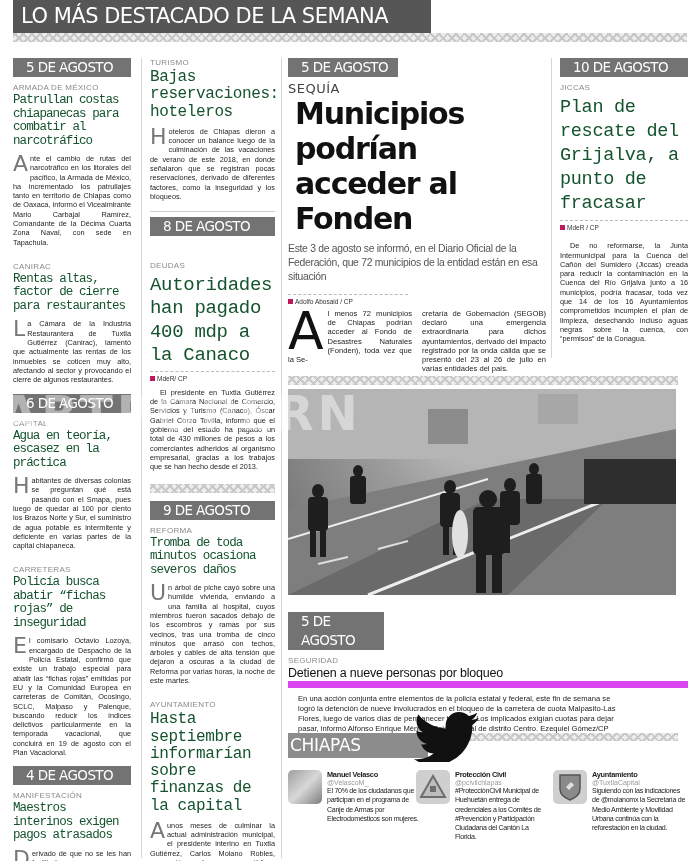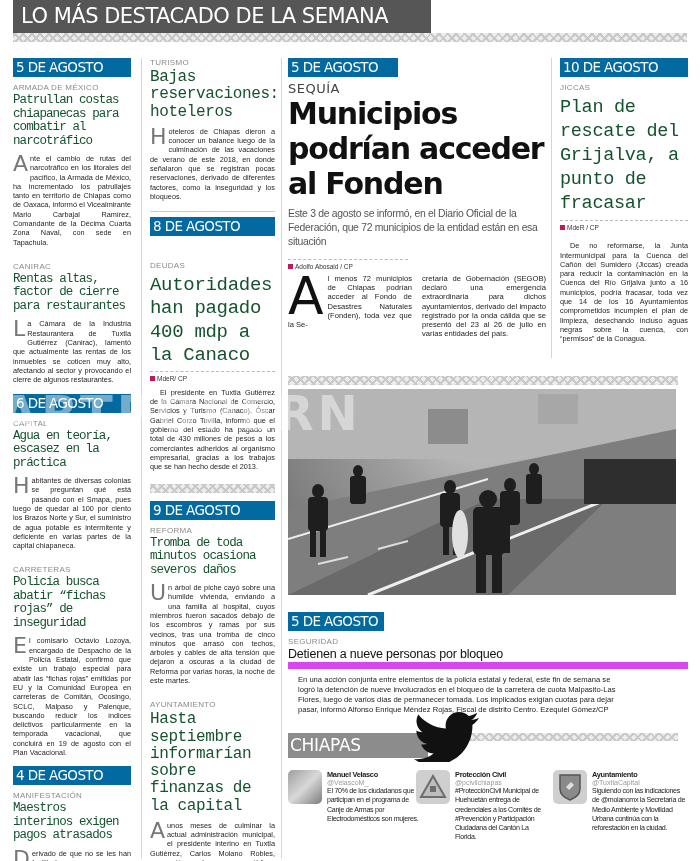--- a/index.html
+++ b/index.html
@@ -13,39 +13,39 @@
       repeating-linear-gradient(-45deg, #c9c9c9 0 2px, transparent 2px 6px), #ececec; }
   .pattern.top { position: absolute; left: 13px; top: 33px; width: 674px; }
 
   .col { position: absolute; top: 58px; }
   .col1 { left: 13px; width: 118px; }
   .col2 { left: 150px; width: 125px; }
   .col3 { left: 288px; width: 258px; }
   .col4 { left: 560px; width: 128px; }
   .vrule { position: absolute; top: 58px; width: 1px; background: #d6d6d6; }
 
-  .date { background: #0369a1; color: #fff; font-family: "DejaVu Sans", sans-serif; font-size: 13.5px; line-height: 19px;
-    padding-left: 3px; letter-spacing: -0.6px; display: block; }
+  .date { background: #737373; color: #fff; font-family: "DejaVu Sans", sans-serif; font-size: 13.5px; line-height: 19px;
+    padding-left: 13px; letter-spacing: -0.6px; display: block; }
   .col2 .date { width: 125px; }
   .col3 .date { width: 110px; }
 
   .section { color: #8a8a8a; font-size: 8px; letter-spacing: 0.3px; text-transform: uppercase; margin-top: 6px; }
   .headline { font-family: Liberation Mono, monospace; letter-spacing: -0.9px; color: #14532d; line-height: 1.08; }
   .h-sm { font-size: 12.5px; margin-top: 2px; }
   .h-md { font-size: 16px; margin-top: 2px; letter-spacing: -0.4px; }
   .h-lg { font-size: 19px; margin-top: 4px; letter-spacing: -0.3px; line-height: 1.22; }
   .body { font-size: 7.3px; line-height: 9.3px; text-align: justify; margin-top: 6px; color: #1e1e1e; }
   .body .cap { float: left; font-size: 22px; line-height: 18px; color: #777; margin-right: 2px; margin-top: 1px; font-family: "DejaVu Sans", sans-serif; }
   .gap { height: 9px; }
 
   .byline { font-size: 6.5px; color: #333; margin-top: 4px; display: flex; align-items: center; gap: 2px; padding-top: 3px; border-top: 1px dashed #bbb; }
   .byline .sq { width: 5px; height: 5px; background: #c2185b; display: inline-block; }
 
   .big-section { font-family: "DejaVu Sans", sans-serif; font-size: 13px; color: #444; margin-top: 4px; letter-spacing: 0.5px; }
-  .big-headline { font-family: "DejaVu Sans", sans-serif; font-size: 30px; line-height: 35px; letter-spacing: -1.2px; color: #111; margin-top: 0; }
+  .big-headline { font-family: "DejaVu Sans", sans-serif; font-size: 30px; line-height: 35px; letter-spacing: -1.2px; color: #111; margin-top: 0; margin-left: 7px; }
   .dek { font-family: "Liberation Sans Narrow", "Liberation Sans", sans-serif; font-size: 10.4px; line-height: 14px; color: #555; margin-top: 6px; letter-spacing: -0.3px; }
   .twocol { display: flex; gap: 10px; margin-top: 4px; }
   .twocol > div { flex: 1; font-size: 7.6px; line-height: 9.2px; text-align: justify; }
   .bigcap { float: left; font-family: "DejaVu Sans", sans-serif; font-size: 52px; line-height: 44px; margin-right: 4px; color: #111; }
 
   .photo { position: absolute; left: 288px; top: 389px; width: 388px; height: 206px; background:
       radial-gradient(ellipse at 50% 10%, #cfcfcf 0%, #9d9d9d 40%, #6a6a6a 100%); overflow: hidden; }
   .photo svg { width: 100%; height: 100%; display: block; }
   .pattern.mid { position: absolute; left: 288px; top: 376px; width: 390px; }
 

